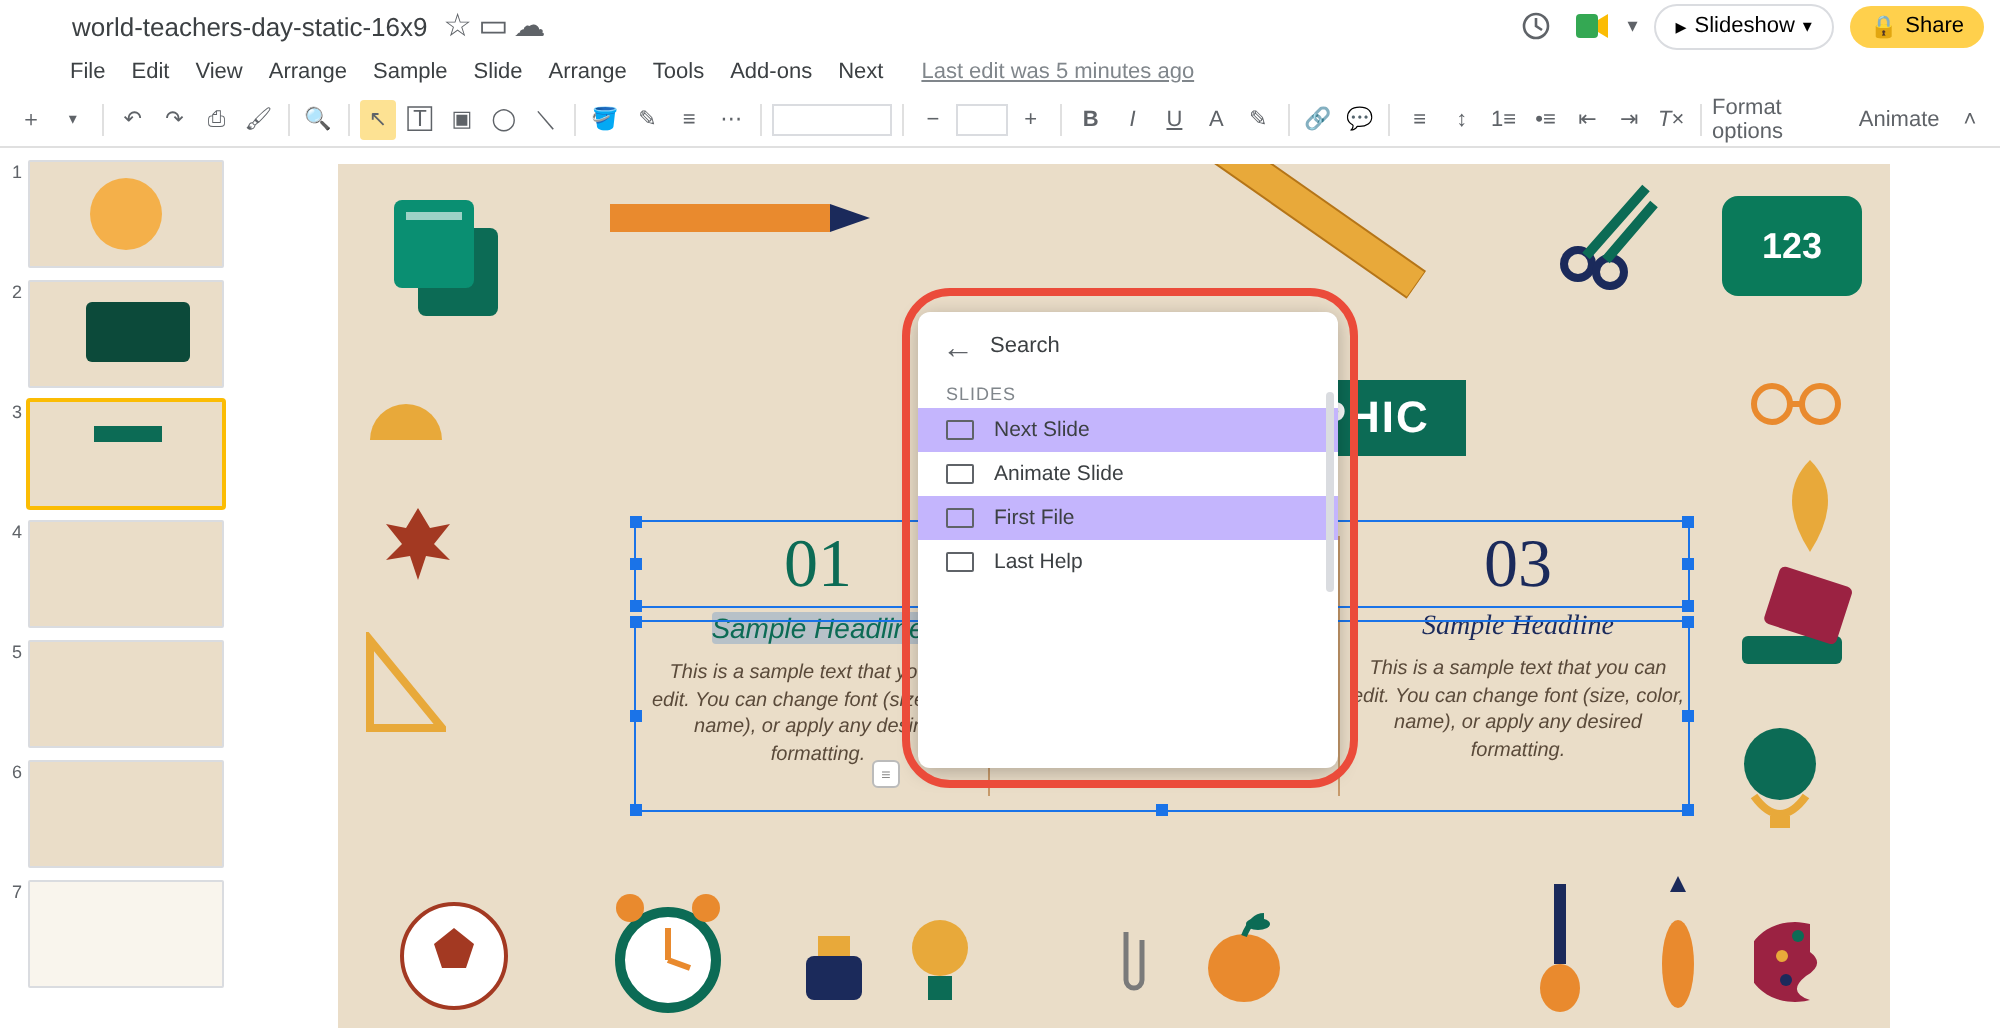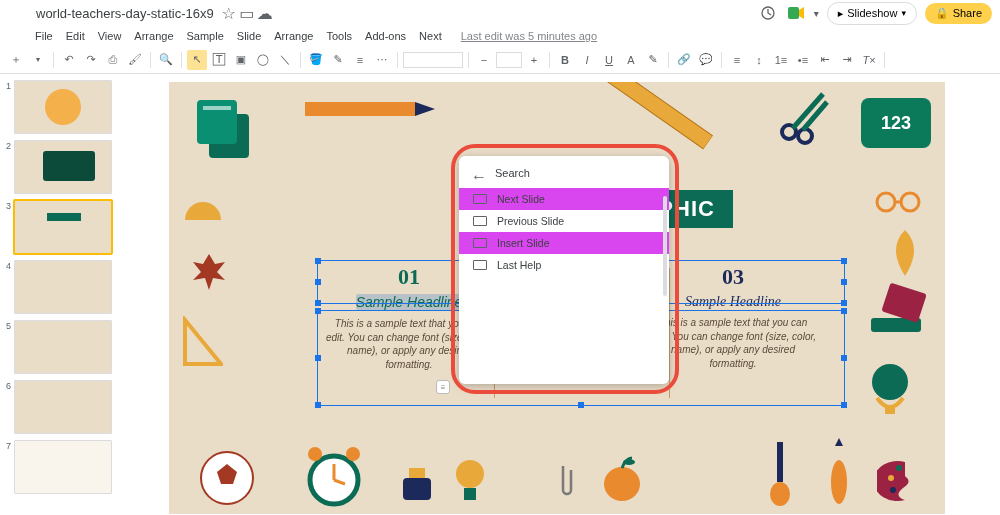--- a/index.html
+++ b/index.html
@@ -60,22 +60,22 @@
 .pen2 { right: 86px; bottom: 6px; width: 40px; height: 70px; }
 .brush { right: 150px; bottom: 6px; width: 30px; height: 66px; }
 .apple { left: 430px; bottom: 10px; width: 46px; height: 50px; }
 .clip { left: 390px; bottom: 14px; width: 16px; height: 40px; }
 .bulb { left: 284px; bottom: 8px; width: 34px; height: 50px; }
 .ink { left: 230px; bottom: 10px; width: 36px; height: 40px; }
 .ruler3 { left: 430px; top: 6px; width: 120px; height: 40px; transform: rotate(35deg); }
 
 .info-title { position: absolute; left: 370px; top: 108px; background: #0c6b55; color:#fff; padding: 6px 18px; font-weight: 800; font-size: 22px; letter-spacing: 1px; }
 .step { position: absolute; top: 182px; width: 170px; text-align: center; }
-.step1 { left: 155px; } .step2 { left: 330px; } .step3 { left: 479px; }
-.step-num { font-family: Georgia, serif; font-size: 22px; font-weight: bold; color: #0c6b55; }
+.step1 { left: 155px; } .step2 { left: 330px; } .step3 { left: 505px; }
+.step-num { font-family: Georgia, serif; font-size: 34px; font-weight: normal; color: #0c6b55; }
 .step2 .step-num { color: #c64a2e; }
 .step3 .step-num { color: #1b2a5b; }
 .step-head { font-family: Georgia, serif; font-size: 14px; font-style: italic; color: #0c6b55; margin-top: 4px; }
 .step2 .step-head { color: #c64a2e; } .step3 .step-head { color: #1b2a5b; }
 .step-body { font-size: 10px; font-style: italic; color: #5a4a3a; margin-top: 6px; line-height: 1.35; }
 .vline { position: absolute; top: 186px; width: 1px; height: 130px; background: #c79a6b; }
 .vl1 { left: 325px; } .vl2 { left: 500px; }
 
 .selbox { position: absolute; border: 1px solid #1a73e8; }
 .handle { position: absolute; width: 6px; height: 6px; background: #1a73e8; }
@@ -84,21 +84,21 @@
 
 .hl { background: rgba(140, 170, 200, .55); border-radius: 2px; }
 
 
 .search-pop { position: absolute; left: 339px; top: 82px; width: 210px; height: 228px; background: #fff; border-radius: 6px; box-shadow: 0 2px 10px rgba(0,0,0,.25); z-index: 30; display:flex; flex-direction: column; }
 .sp-head { display:flex; align-items:center; padding: 10px 12px 8px; gap: 10px; }
 .sp-back { width: 14px; height: 14px; cursor:pointer; color:#5f6368; }
 .sp-label { font-size: 11px; color: #3c4043; }
 .sp-cat { padding: 4px 14px 2px; font-size: 9px; color: #80868b; letter-spacing: .5px; }
 .sp-item { display:flex; align-items:center; gap: 10px; padding: 5px 14px; font-size: 10.5px; color:#3c4043; cursor:pointer; }
-.sp-item.hov { background: #d946ef; }
+.sp-item.hov { background: #c4b5fd; }
 .sp-slide-ic { width: 14px; height: 10px; border: 1.2px solid #5f6368; border-radius: 1px; }
 .sp-scroll { position:absolute; right: 2px; top: 40px; width: 4px; height: 100px; background: #dadce0; border-radius: 2px; }
 
 
 .red-ring { position: absolute; left: 331px; top: 70px; width: 228px; height: 250px; border: 4px solid #eb4b3a; border-radius: 24px; z-index: 40; pointer-events: none; }
 
 
 svg { display:block; }
 
 
@@ -199,20 +199,25 @@
   <div class="tb-btn">💬</div>
   <div class="tb-sep"></div>
   <div class="tb-btn">≡</div>
   <div class="tb-btn">↕</div>
   <div class="tb-btn">1≡</div>
   <div class="tb-btn">•≡</div>
   <div class="tb-btn">⇤</div>
   <div class="tb-btn">⇥</div>
   <div class="tb-btn"><i>T</i>×</div>
   <div class="tb-sep"></div>
+  <div class="tb-right">
+    <span>Format options</span>
+    <span>Animate</span>
+    <span class="tb-btn">˄</span>
+  </div>
 </div>
 
 <div class="main">
 
   <div class="thumbs">
     <div class="thumb-wrap">
         <div class="thumb-num">1</div>
         <div class="thumb">
           <div class="mini" style="left:30px;top:8px;width:36px;height:36px;background:#f4b04a;border-radius:50%"></div>
         </div>
@@ -419,31 +424,32 @@
       </div>
     </div>
 
     <div class="notes-handle">≡</div>
 
     <div class="search-pop">
       <div class="sp-head">
         <span class="sp-back">←</span>
         <span class="sp-label">Search</span>
       </div>
+      <div class="sp-cat">SLIDES</div>
       <div class="sp-item hov">
           <span class="sp-slide-ic"></span>
           <span>Next Slide</span>
         </div>
       <div class="sp-item">
           <span class="sp-slide-ic"></span>
-          <span>Previous Slide</span>
+          <span>Animate Slide</span>
         </div>
       <div class="sp-item hov">
           <span class="sp-slide-ic"></span>
-          <span>Insert Slide</span>
+          <span>First File</span>
         </div>
       <div class="sp-item">
           <span class="sp-slide-ic"></span>
           <span>Last Help</span>
         </div>
       <div class="sp-scroll"></div>
     </div>
 
     <div class="red-ring"></div>
   </div>

